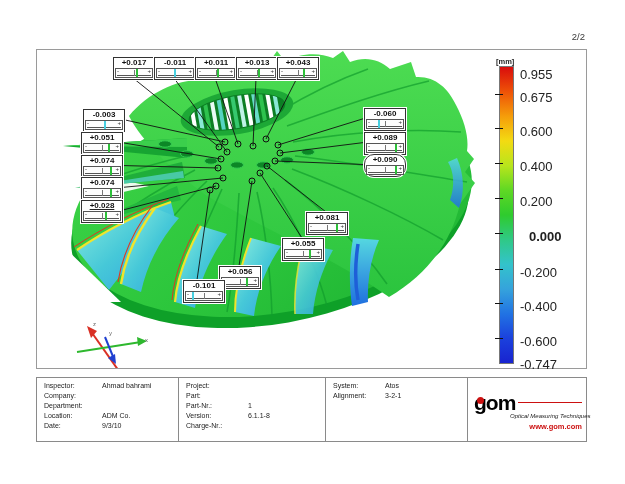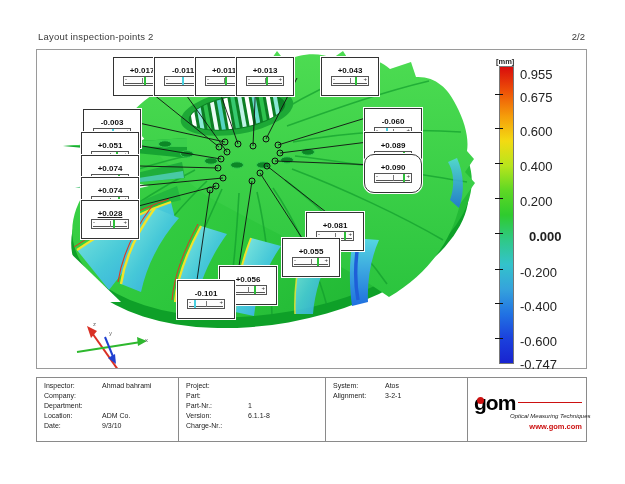--- a/index.html
+++ b/index.html
@@ -5,21 +5,21 @@
   html,body{margin:0;padding:0;background:#fff;}
   .page{position:relative;width:625px;height:484px;background:#ffffff;
         font-family:"Liberation Sans",sans-serif;color:#222;overflow:hidden;}
   .rtitle{position:absolute;left:38px;top:31px;font-size:9.5px;color:#3a3a3a;letter-spacing:.2px;}
   .pagenum{position:absolute;right:40px;top:31px;font-size:9.5px;color:#3a3a3a;}
   .mainbox{position:absolute;left:36px;top:49px;width:549px;height:318px;background:#fff;border:1px solid #9a9a9a;}
   #model-svg,#leader-svg{position:absolute;left:0;top:0;}
   #leader-svg{z-index:3;}
   #label-layer{position:absolute;left:0;top:0;width:100%;height:100%;z-index:4;}
   .mlabel{position:absolute;background:#fff;border:1px solid #333;box-shadow:0 0 0 1px #fff;
-          padding:8px;z-index:4;}
+          padding:0;z-index:4;}
   .mval{font-size:8px;font-weight:bold;color:#111;text-align:center;line-height:10px;border-bottom:0;}
   .gauge{position:relative;height:8px;margin:0 1px 1px 1px;border:1px solid #555;background:#fdfdfd;}
   .gauge .gminus{position:absolute;left:1px;top:-2px;font-size:6px;color:#333;line-height:8px;}
   .gauge .gplus{position:absolute;right:1px;top:-2px;font-size:6px;color:#333;line-height:8px;}
   .gauge .gbase{position:absolute;left:1px;right:1px;bottom:1px;height:1px;background:#555;}
   .gauge .gmid{position:absolute;left:50%;top:1px;bottom:1px;width:1px;background:#777;}
   .gauge .gmark{position:absolute;top:0;bottom:0;width:2px;}
   
   .cbar-unit{position:absolute;font-size:7.5px;color:#222;z-index:2;}
   .cbar{position:absolute;border:1px solid #777;z-index:2;}
@@ -44,21 +44,20 @@
             letter-spacing:-1px;line-height:22px;}
   .logo-dot{position:absolute;left:3px;top:1px;width:7px;height:7px;border-radius:50%;background:#cc1111;}
   .logo-line{position:absolute;left:44px;right:0;top:6px;height:1px;background:#cc1111;}
   .logo-tag{position:absolute;left:36px;top:17px;font-size:6px;font-style:italic;color:#222;white-space:nowrap;}
   .logo-url{position:absolute;right:0;top:26px;font-size:7.5px;font-weight:bold;color:#cc1111;}
 </style>
 </head>
 <body>
 
 <div class="page">
-  <div class="rtitle">Layout inspection-points 2</div>
   <div class="pagenum">2/2</div>
 
   <div class="mainbox">
 
     <svg id="model-svg" width="549" height="318" viewBox="0 0 549 318">
       <defs>
         <linearGradient id="gBody" x1="0" y1="0" x2="1" y2="1">
           <stop offset="0" stop-color="#3fd448"></stop>
             <stop offset=".55" stop-color="#2cc63c"></stop>
             <stop offset="1" stop-color="#1db232"></stop>
@@ -245,21 +244,21 @@
         <div class="mlabel" style="left: 199px; top: 7px; width: 40px;">
           <div class="mval">+0.013</div>
           <div class="gauge">
             <span class="gminus">-</span>
             <span class="gplus">+</span>
             <span class="gbase"></span>
             <span class="gmid"></span>
             <span class="gmark" style="left:54.11666666666667%;background:#2ebf3a;"></span>
           </div>
         </div>
-        <div class="mlabel" style="left: 240px; top: 7px; width: 40px; margin-left: 44px;">
+        <div class="mlabel" style="left: 240px; top: 7px; width: 40px;">
           <div class="mval">+0.043</div>
           <div class="gauge">
             <span class="gminus">-</span>
             <span class="gplus">+</span>
             <span class="gbase"></span>
             <span class="gmid"></span>
             <span class="gmark" style="left:63.61666666666667%;background:#2ebf3a;"></span>
           </div>
         </div>
         <div class="mlabel" style="left: 46px; top: 59px; width: 40px;">
@@ -365,21 +364,21 @@
         <div class="mlabel" style="left: 182px; top: 216px; width: 40px;">
           <div class="mval">+0.056</div>
           <div class="gauge">
             <span class="gminus">-</span>
             <span class="gplus">+</span>
             <span class="gbase"></span>
             <span class="gmid"></span>
             <span class="gmark" style="left:67.73333333333333%;background:#2ebf3a;"></span>
           </div>
         </div>
-        <div class="mlabel" style="left: 140px; top: 230px; width: 40px;">
+        <div class="mlabel" style="left: 146px; top: 230px; width: 40px;">
           <div class="mval">-0.101</div>
           <div class="gauge">
             <span class="gminus">-</span>
             <span class="gplus">+</span>
             <span class="gbase"></span>
             <span class="gmid"></span>
             <span class="gmark" style="left:18.016666666666662%;background:#49cfe0;"></span>
           </div>
         </div>
       </div>

